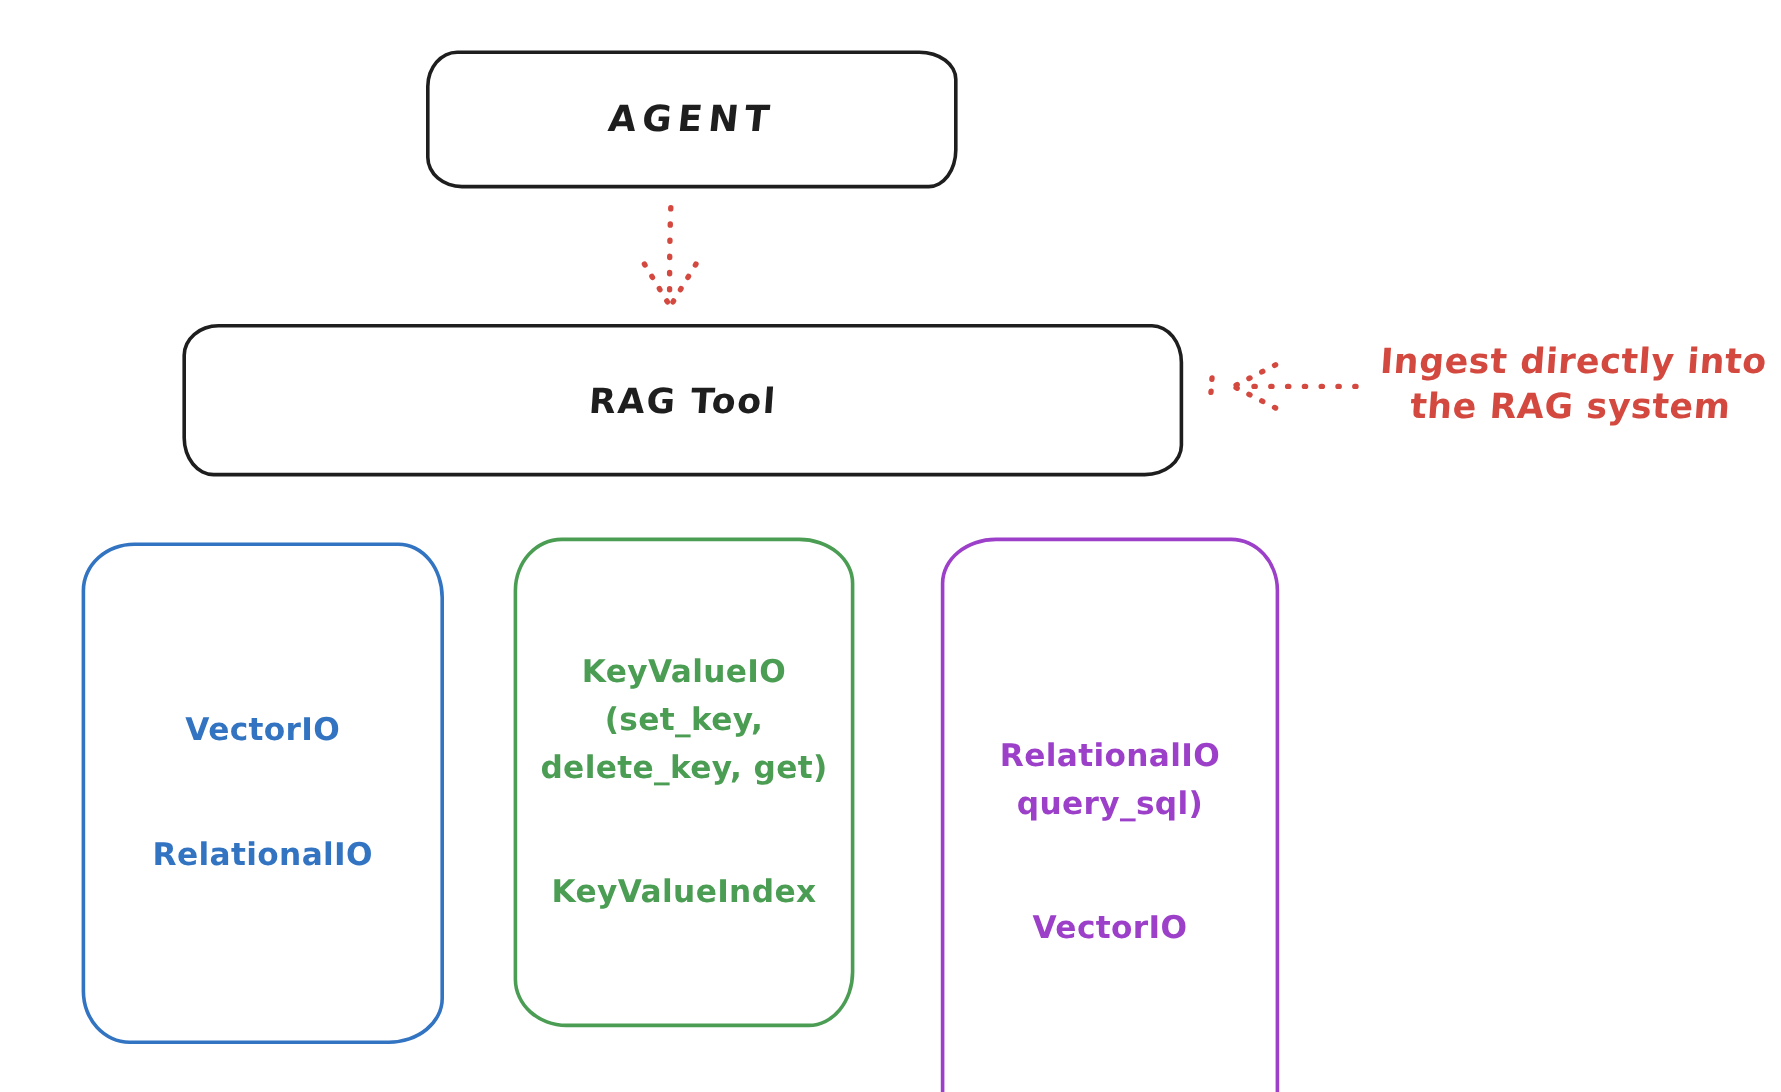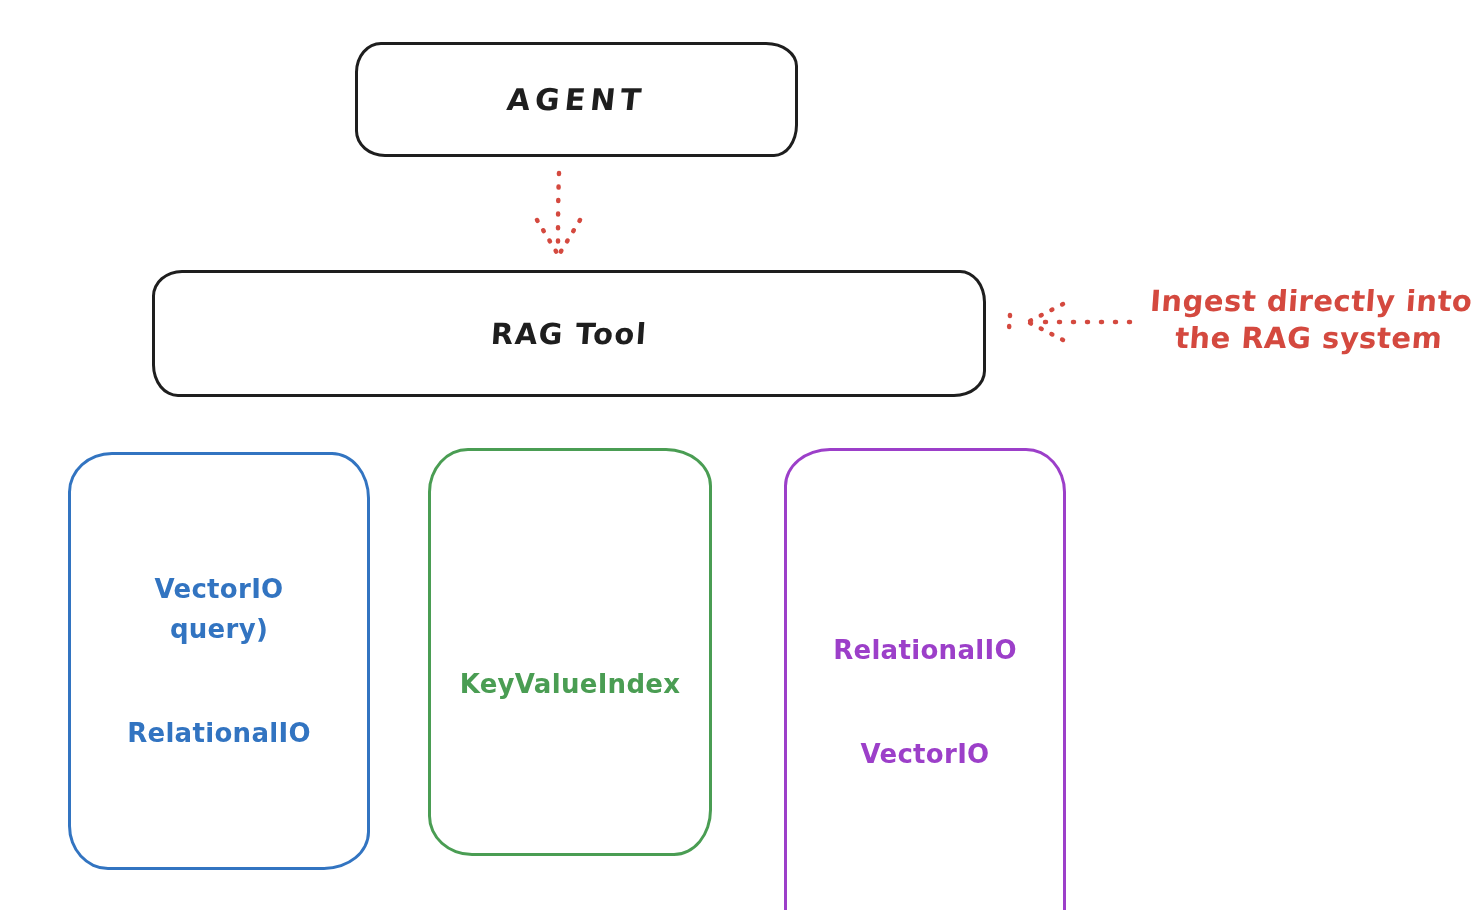--- a/index.html
+++ b/index.html
@@ -114,29 +114,34 @@
   </div>
 
   <div class="annotation">
     <div>Ingest directly into</div>
     <div>the RAG system</div>
   </div>
 
   <div class="node io-box vector-box">
     <div>
       <div>VectorIO</div>
-      <div>query)</div>
     </div>
     <div class="io-index">RelationalIO</div>
   </div>
 
   <div class="node io-box keyvalue-box">
+    <div>
+      <div>KeyValueIO</div>
+      <div>(set_key,</div>
+      <div>delete_key, get)</div>
+    </div>
     <div class="io-index">KeyValueIndex</div>
   </div>
 
   <div class="node io-box relational-box">
     <div>
       <div>RelationalIO</div>
+      <div>query_sql)</div>
     </div>
     <div class="io-index">VectorIO</div>
   </div>
 
 </div>
 
 </body></html>

